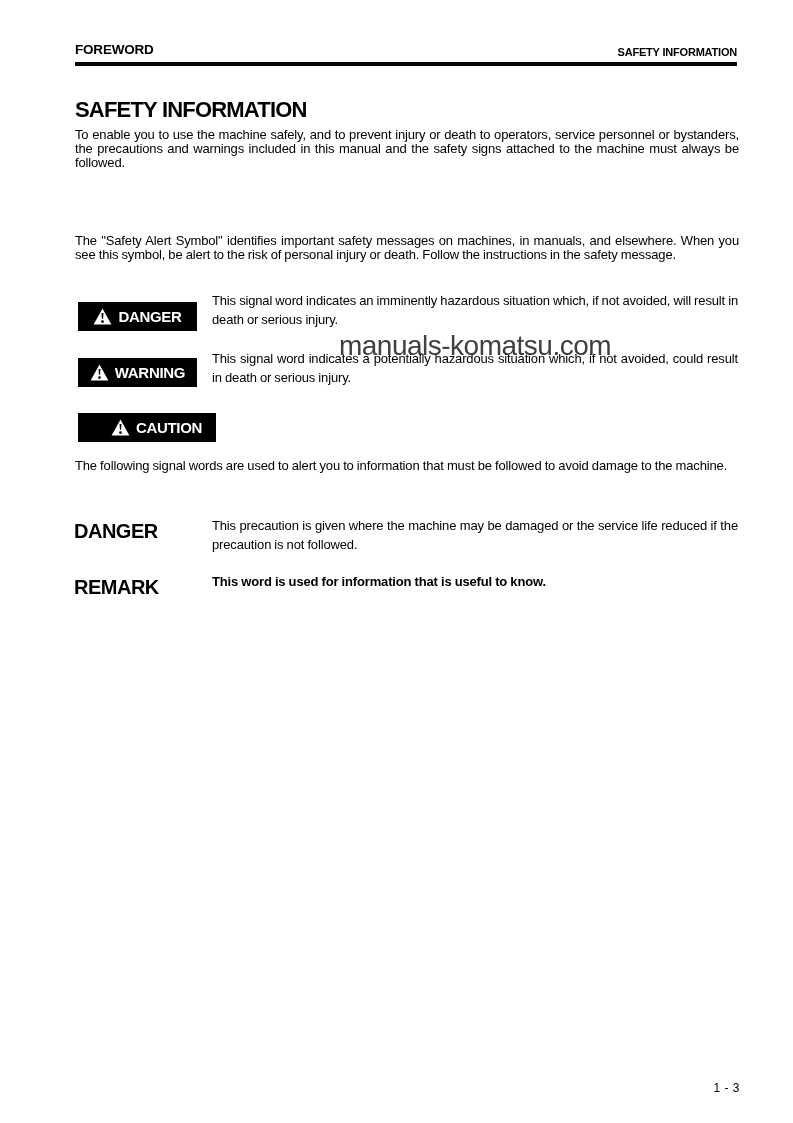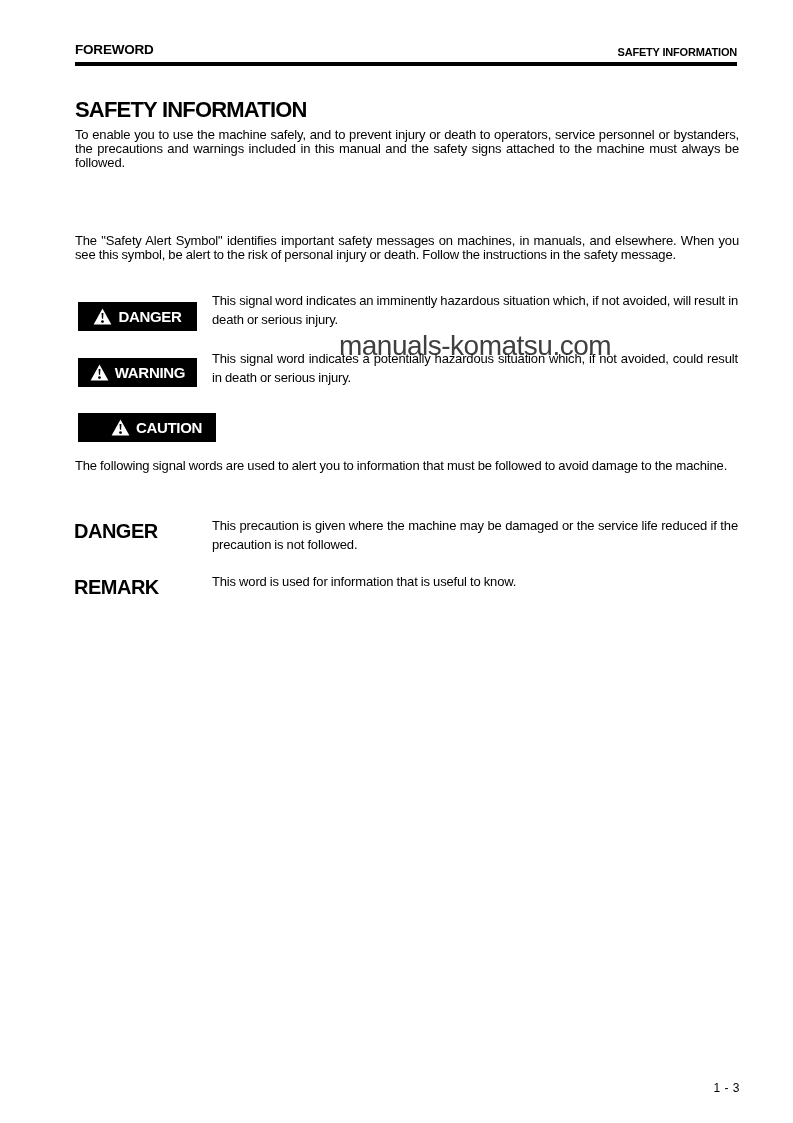--- a/index.html
+++ b/index.html
@@ -22,21 +22,21 @@
   .p4{top:459px;}
   .sigtext{
     position:absolute;left:212px;width:526px;margin:0;
     font-size:13px;line-height:19.3px;text-align:justify;
     letter-spacing:-0.15px;word-spacing:-0.3px;
   }
   .sig-danger-text{top:291px;}
   .sig-warning-text{top:349px;}
   .sig-caution-text{top:405px;}
   .notice-text{top:516px;}
-  .remark-text{top:572px;}
+  .remark-text{top:572px;font-weight:bold;}
   .signal-box{
     position:absolute;left:78px;width:119px;height:29px;background:#000;color:#fff;
     display:flex;align-items:center;justify-content:center;gap:6px;
     font-weight:bold;font-size:15px;letter-spacing:-0.3px;
   }
   .box-danger{top:302px;}
   .box-warning{top:358px;}
   .box-caution{top:413px;padding-left:19px;}
   .tri{display:inline-flex;align-items:center;}
   .plain-label{

